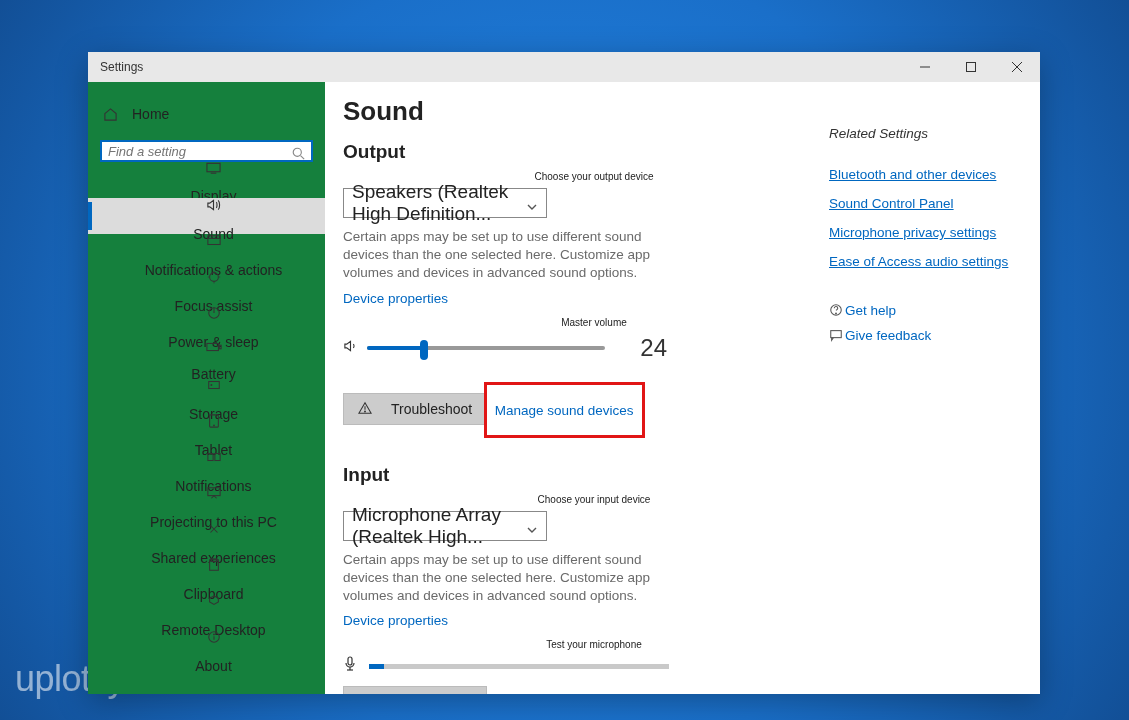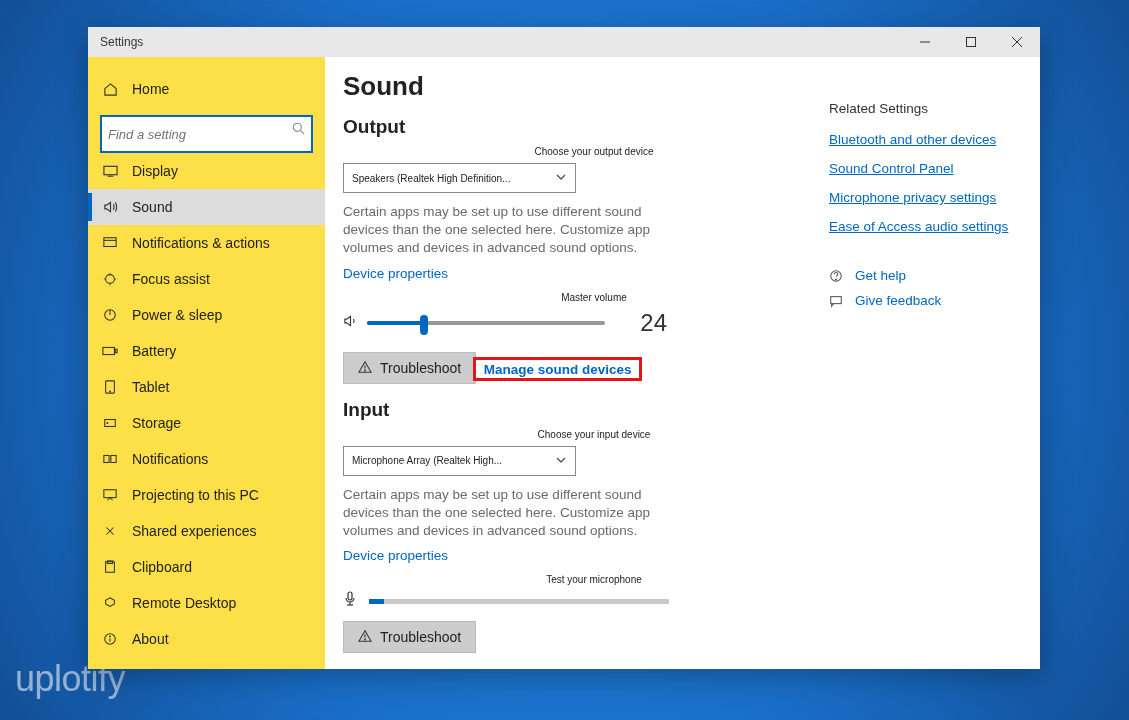--- a/index.html
+++ b/index.html
@@ -13,21 +13,21 @@
     left: 15px; bottom: 20px;
     font-size: 36px;
     font-weight: 500;
     color: rgba(255,255,255,0.55);
     letter-spacing: -0.5px;
     font-family: Arial, sans-serif;
   }
 
   .window {
     position: absolute;
-    left: 88px; top: 27px;
+    left: 88px; top: 52px;
     width: 952px; height: 642px;
     background: #fff;
     box-shadow: 0 8px 30px rgba(0,0,0,0.3);
     display: flex;
     flex-direction: column;
     overflow: hidden;
   }
   .titlebar {
     height: 30px;
     display: flex;
@@ -46,41 +46,41 @@
 
   .body {
     flex: 1;
     display: flex;
     overflow: hidden;
   }
 
   
   .sidebar {
     width: 237px;
-    background: #fde047;
+    background: #15803d;
     display: flex;
     flex-direction: column;
     font-size: 14px;
     color: #222;
     padding-top: 12px;
   }
   .home-row {
     display: flex;
     align-items: center;
     height: 40px;
     padding-left: 14px;
     gap: 14px;
   }
   .home-row .ico { width: 16px; display:flex; justify-content:center; }
   .search-wrap {
     padding: 6px 12px 0 12px;
   }
   .search {
     width: 100%;
-    height: 38px;
+    height: 22px;
     border: 2px solid #0067c0;
     background: #fff;
     padding: 0 26px 0 6px;
     font-size: 13px;
     font-style: italic;
     color: #777;
     outline: none;
   }
   .search-wrap { position: relative; }
   .search-icon {
@@ -94,20 +94,21 @@
     font-weight: 600;
     font-size: 14px;
   }
   .nav-item {
     display: flex;
     align-items: center;
     height: 36px;
     padding-left: 14px;
     gap: 14px;
     position: relative;
+    flex-direction: column;
   }
   .nav-item .ico { width: 16px; display:flex; justify-content:center; color:#333;}
   .nav-item.selected::before {
     content: "";
     position: absolute;
     left: 0; top: 4px; bottom: 4px;
     width: 4px;
     background: #0067c0;
   }
   .nav-item.selected { background: #dcdcdc; }
@@ -131,26 +132,26 @@
     margin-bottom: 14px;
   }
   .content h2 {
     font-weight: 600;
     font-size: 19px;
     margin-top: 6px;
     margin-bottom: 8px;
   }
   .label { font-size: 10px; margin: 8px 0 6px 0; text-align: center; }
   .combo {
-    width: 233px; height: 30px;
+    width: 204px; height: 30px;
     border: 1px solid #888;
     background: #fff;
     display: flex; align-items: center;
     padding: 0 8px;
-    font-size: 10px;
+    font-size: 19px;
     position: relative;
   }
   .combo .chev {
     position: absolute; right: 8px; top: 7px;
     color: #555;
   }
   .desc {
     font-size: 13.5px;
     color: #6a6a6a;
     margin: 10px 0 6px 0;
@@ -159,24 +160,23 @@
   }
   .link {
     color: #0067c0;
     font-size: 13.5px;
     cursor: pointer;
     display: inline-block;
   }
   .link-row { margin: 6px 0 10px 0; }
   .highlight-box {
     border: 3px solid #e11616;
-    padding: 0 8px;
+    padding: 16px 8px;
     display: inline-block;
-    margin: 6px 0 12px -8px;
-    font-weight: bold;
+    margin: 6px 0 20px -8px;
   }
   .slider-row {
     display: flex;
     align-items: center;
     gap: 8px;
     margin: 6px 0 14px 0;
   }
   .vol-icon { width: 16px; color:#333; }
   .slider {
     position: relative;
@@ -200,21 +200,21 @@
     margin-left: auto;
     width: 60px;
     text-align: right;
     font-size: 24px;
     color: #333;
     padding-right: 6px;
   }
   .btn-troubleshoot {
     display: inline-flex;
     align-items: center;
-    gap: 8px;
+    gap: 19px;
     height: 32px;
     background: #ccc;
     border: 1px solid #bbb;
     padding: 8px 14px;
     font-size: 14px;
     color: #222;
   }
   .mic-row {
     display: flex; align-items: center; gap: 12px;
     margin: 4px 0 10px 0;
@@ -231,31 +231,32 @@
 
   
   .rightrail {
     position: absolute;
     left: 504px; top: 44px;
     width: 200px;
     font-size: 13.5px;
   }
   .rightrail .rr-head {
     color: #333;
-    margin-bottom: 16px;
+    margin-bottom: 26px;
+    font-style: italic;
   }
   .rightrail .rr-link {
     color: #0067c0;
     margin-bottom: 14px;
     display: block;
     text-decoration: underline;
   }
   .rightrail .rr-sep { height: 20px; }
   .rr-iconlink {
-    display: flex; align-items: center; gap: 10px;
+    display: flex; 
     margin-bottom: 10px;
   }
   .rr-iconlink .ico { width: 16px; color:#555; }
   .rr-iconlink .txt { color:#0067c0; }
 
   .ico svg { display:block; }
 </style>
 </head>
 <body>
 
@@ -354,34 +355,34 @@
             <svg width="16" height="10" viewBox="0 0 18 10" fill="none" stroke="#333" stroke-width="1.2">
               <rect x="1" y="1" width="13" height="8"></rect>
               <rect x="15" y="3" width="2" height="4"></rect>
             </svg>
           </span>
         <span>Battery</span>
       </div>
       <div class="nav-item">
         <span class="ico">
             <svg width="14" height="14" viewBox="0 0 16 16" fill="none" stroke="#333" stroke-width="1.2">
+              <rect x="2" y="4" width="12" height="8"></rect>
+              <circle cx="5" cy="8" r="0.5"></circle>
+            </svg>
+          </span>
+        <span>Storage</span>
+      </div>
+      <div class="nav-item">
+        <span class="ico">
+            <svg width="14" height="14" viewBox="0 0 16 16" fill="none" stroke="#333" stroke-width="1.2">
               <rect x="3" y="1" width="10" height="14" rx="1"></rect>
               <circle cx="8" cy="13" r="0.5"></circle>
             </svg>
           </span>
         <span>Tablet</span>
-      </div>
-      <div class="nav-item">
-        <span class="ico">
-            <svg width="14" height="14" viewBox="0 0 16 16" fill="none" stroke="#333" stroke-width="1.2">
-              <rect x="2" y="4" width="12" height="8"></rect>
-              <circle cx="5" cy="8" r="0.5"></circle>
-            </svg>
-          </span>
-        <span>Storage</span>
       </div>
       <div class="nav-item">
         <span class="ico">
             <svg width="14" height="14" viewBox="0 0 16 16" fill="none" stroke="#333" stroke-width="1.2">
               <rect x="1" y="4" width="6" height="8"></rect>
               <rect x="9" y="4" width="6" height="8"></rect>
             </svg>
           </span>
         <span>Notifications</span>
       </div>

